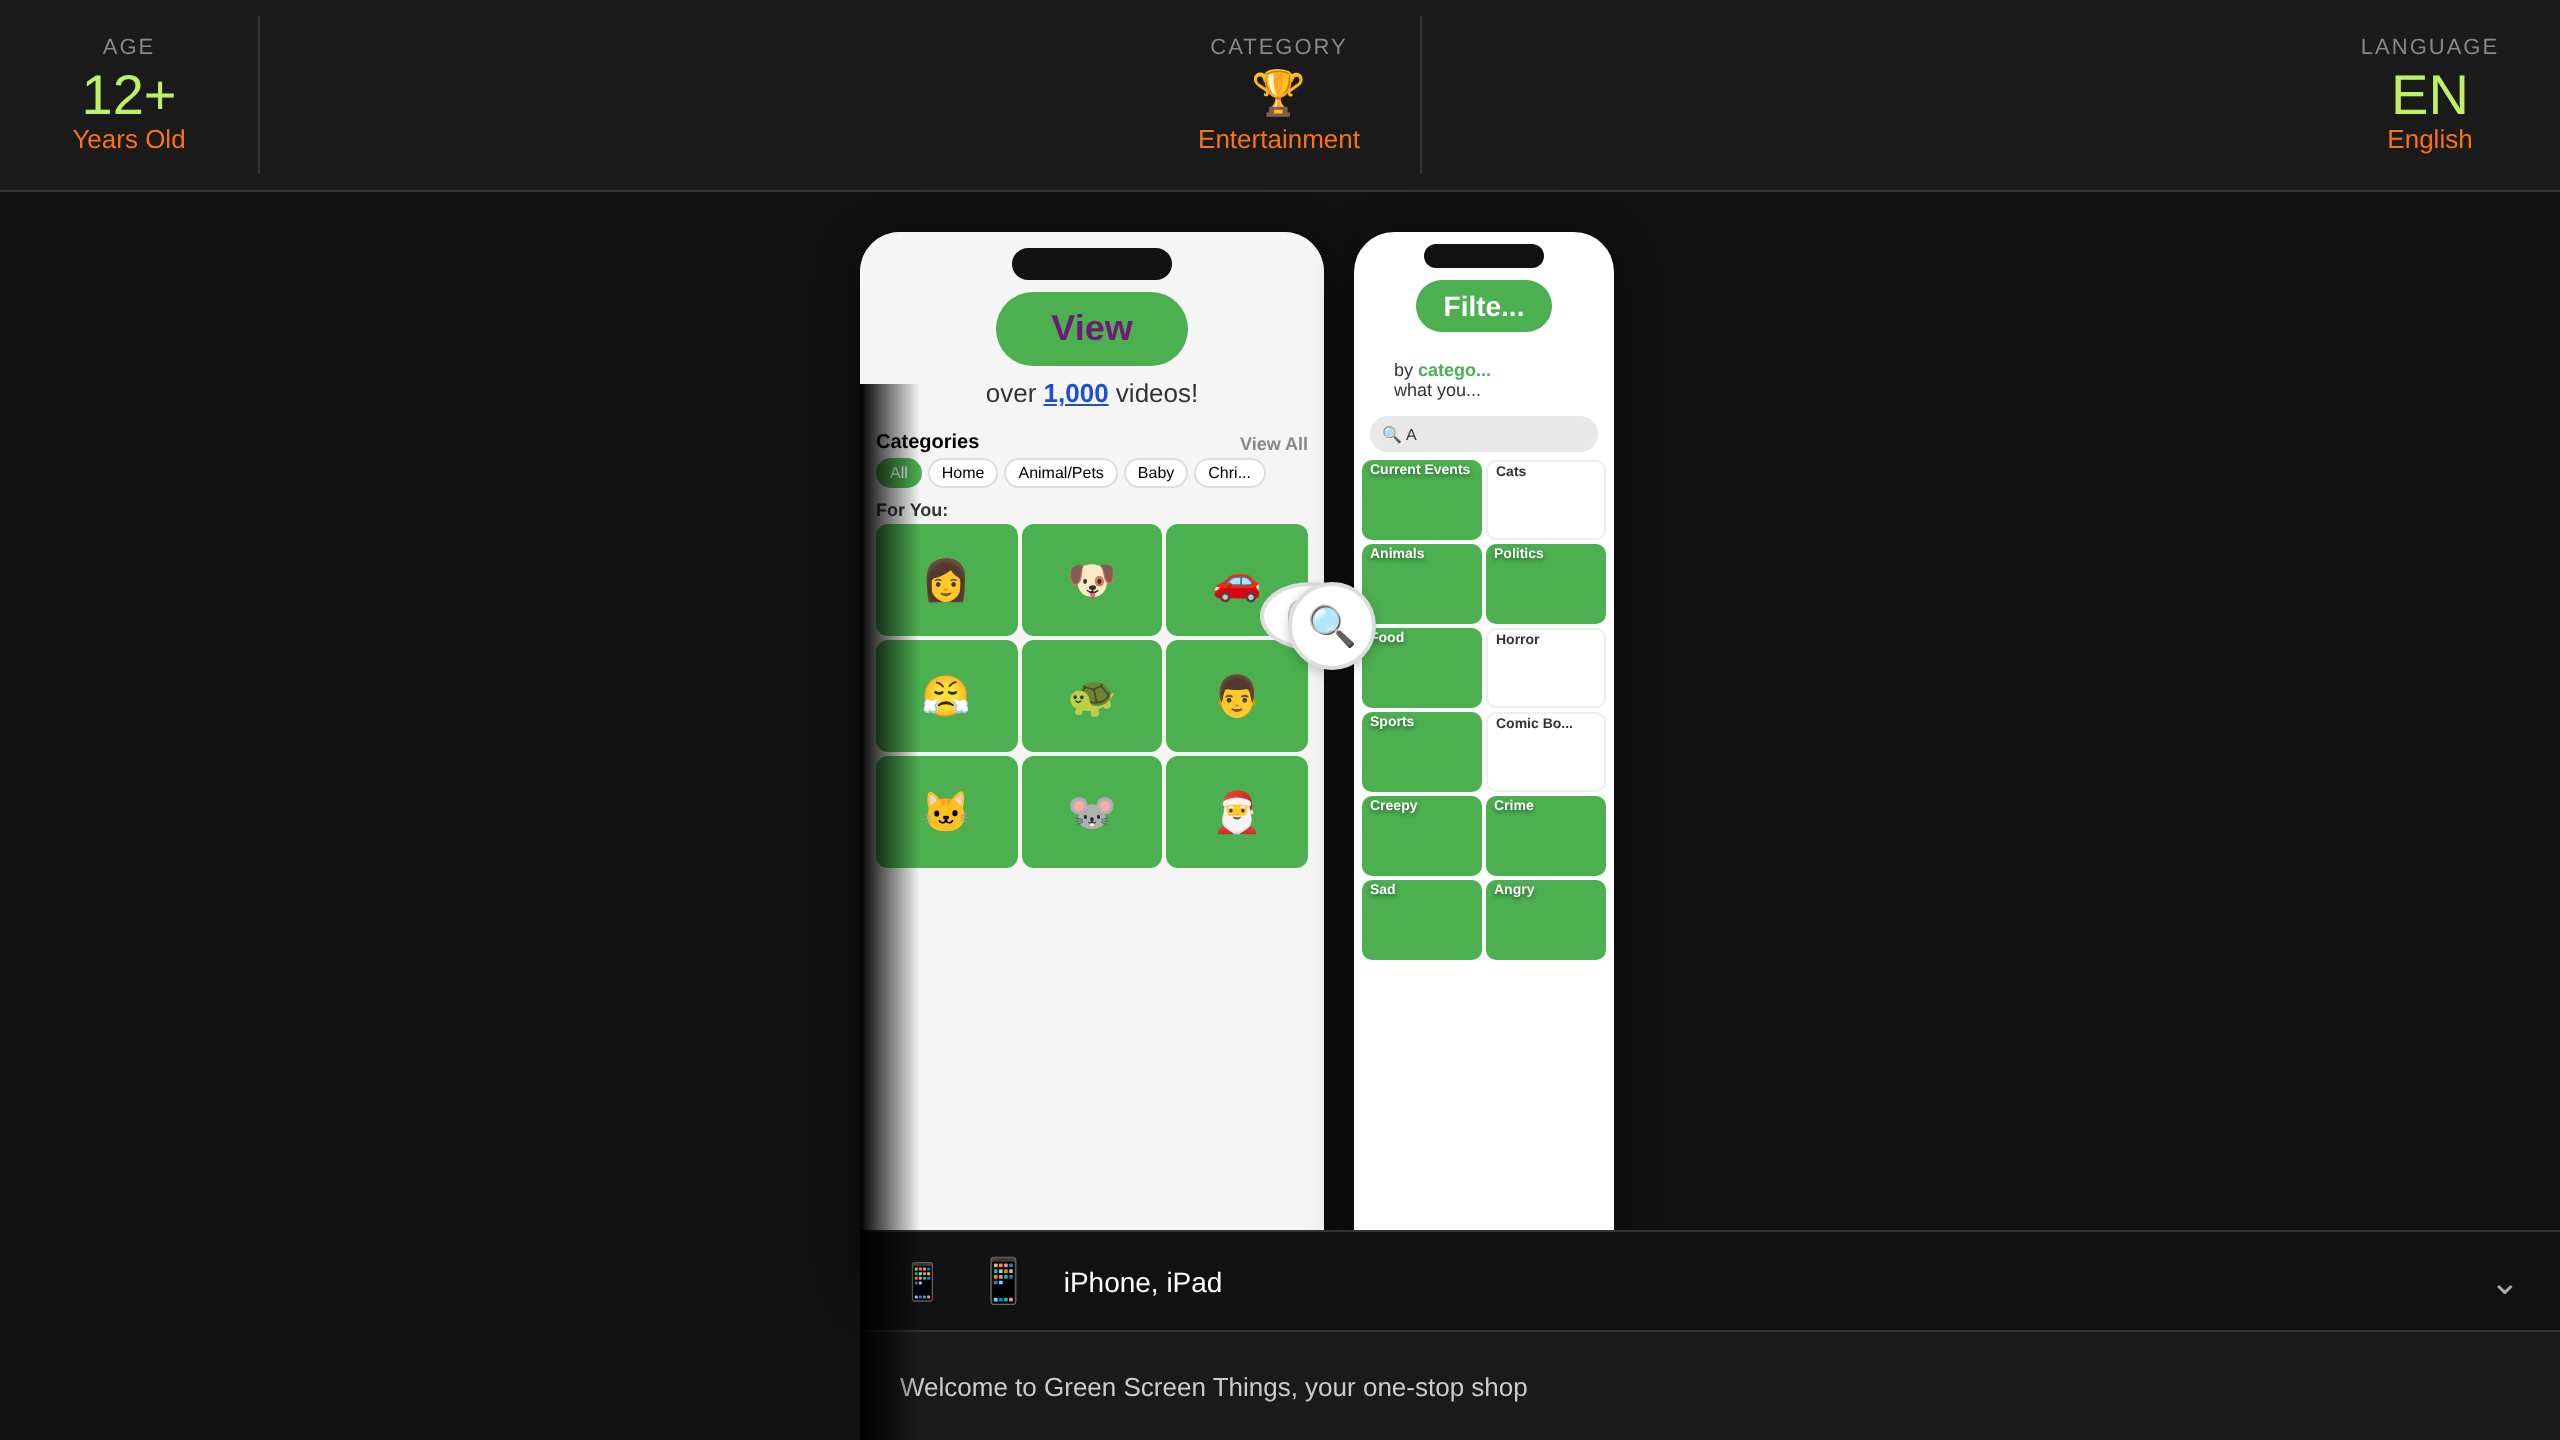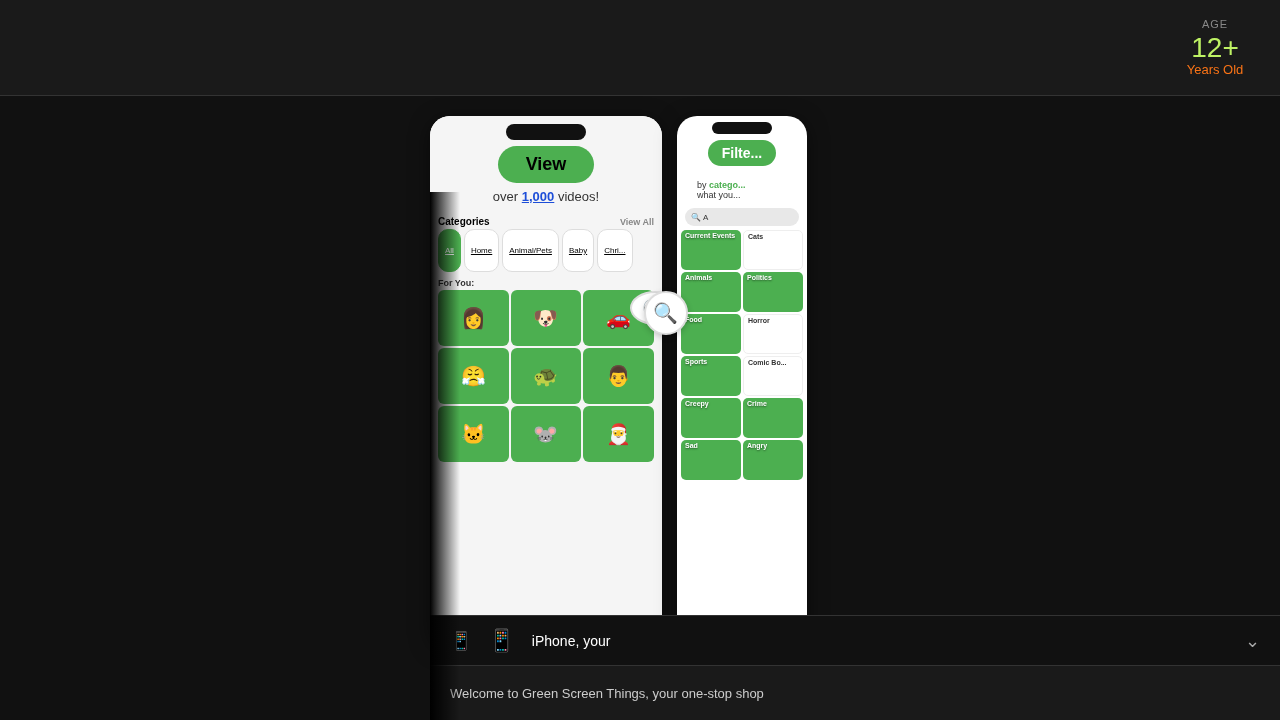--- a/index.html
+++ b/index.html
@@ -15,21 +15,21 @@
     
     .meta-bar {
       position: absolute;
       top: 0;
       left: 0;
       right: 0;
       height: 96px;
       background: #1a1a1a;
       display: flex;
       align-items: center;
-      justify-content: flex-end;
+      justify-content: space-between;
       gap: 0;
       border-bottom: 1px solid #333;
     }
 
     .meta-item {
       display: flex;
       flex-direction: column;
       align-items: center;
       padding: 10px 30px;
       border-right: 1px solid #333;
@@ -111,21 +111,21 @@
     .phone-screen {
       width: 100%;
       height: 100%;
       background: #f5f5f5;
       padding-top: 30px;
     }
 
     
     .promo-view-btn {
       background: #4CAF50;
-      color: #000000;
+      color: #701a75;
       border: none;
       border-radius: 20px;
       padding: 8px 28px;
       font-size: 18px;
       font-weight: bold;
       cursor: pointer;
       display: block;
       margin: 0 auto 6px;
     }
 
@@ -175,27 +175,26 @@
     }
 
     .category-pills {
       display: flex;
       gap: 3px;
       padding: 0 8px 4px;
       overflow: hidden;
     }
 
     .pill {
-      padding: 16px 6px;
+      padding: 2px 6px;
       border-radius: 10px;
       font-size: 8px;
       border: 1px solid #ddd;
       background: #fff;
       white-space: nowrap;
-      text-decoration: underline;
     }
 
     .pill.active {
       background: #4CAF50;
       color: #fff;
       border-color: #4CAF50;
     }
 
     .for-you-label {
       padding: 2px 8px;
@@ -397,20 +396,30 @@
   </style>
 </head>
 <body>
 
 <div class="meta-bar">
   <div class="meta-item">
     <span class="meta-label">AGE</span>
     <span class="meta-value-large">12+</span>
     <span class="meta-value">Years Old</span>
   </div>
+  <div class="meta-item">
+    <span class="meta-label">CATEGORY</span>
+    <span class="meta-icon">🏆</span>
+    <span class="meta-value">Entertainment</span>
+  </div>
+  <div class="meta-item">
+    <span class="meta-label">LANGUAGE</span>
+    <span class="meta-value-large">EN</span>
+    <span class="meta-value">English</span>
+  </div>
 </div>
 
 <div class="main-content">
 
   <div class="screenshots-area">
 
     <div class="phone-wrapper">
       <div class="phone-mockup">
         <div class="phone-notch"></div>
         <div class="phone-screen">
@@ -522,21 +531,21 @@
       <div class="magnify-icon-phone">🔍</div>
     </div>
 
   </div>
 
   <div class="left-edge"></div>
 
   <div class="bottom-bar">
     <span class="device-icon">📱</span>
     <span class="device-icon" style="font-size:22px;">📱</span>
-    <span class="device-label">iPhone, your</span>
+    <span class="device-label">iPhone, iPad</span>
     <span class="chevron-down">⌄</span>
   </div>
 
   <div class="welcome-bar">
     <span class="welcome-text">Welcome to Green Screen Things, your one-stop shop</span>
   </div>
 
 </div>
 
 </body></html>

